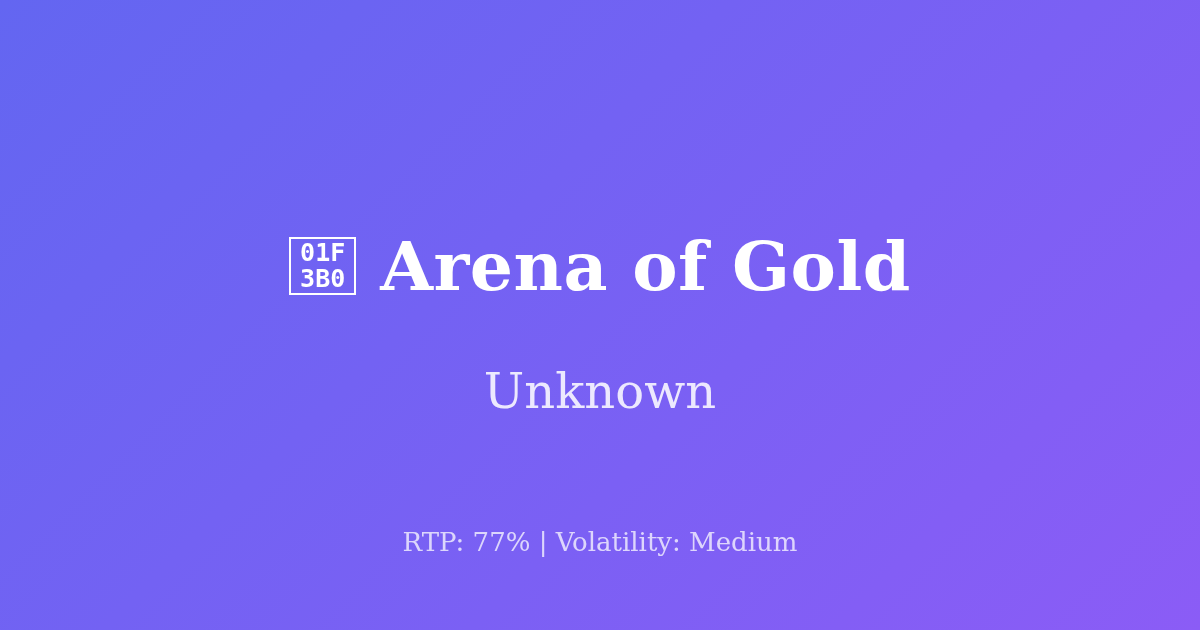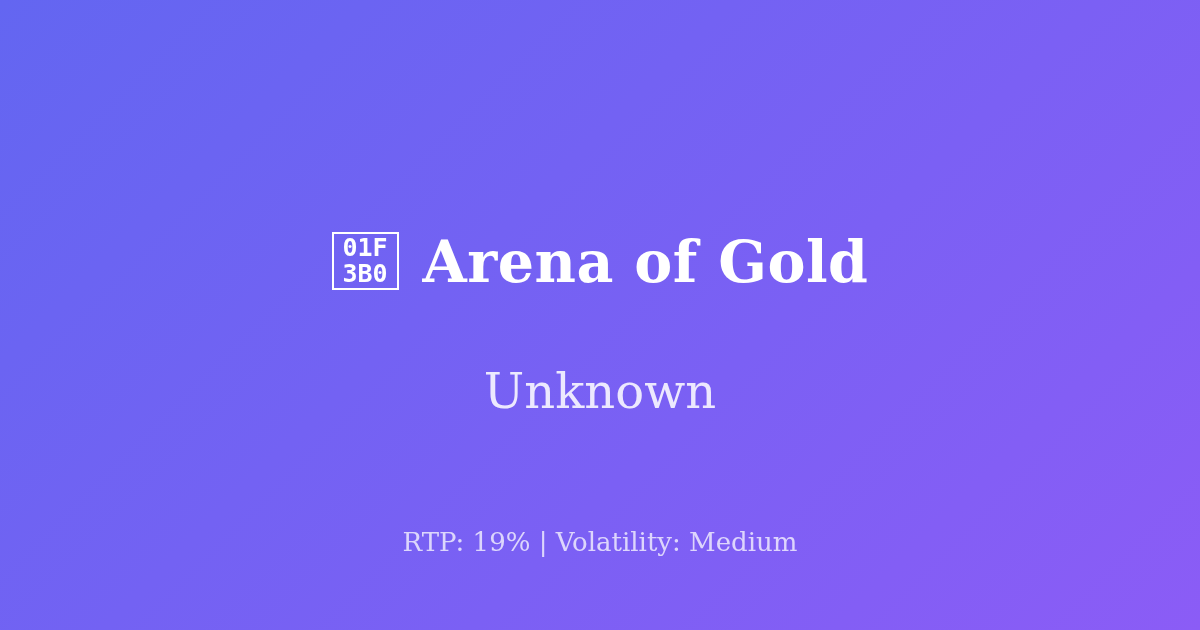--- a/index.html
+++ b/index.html
@@ -56,21 +56,21 @@
     line-height: 26px;
     letter-spacing: 0px;
     color: #FFFFFF;
     user-select: none;
   }
   .tofu span { display: block; }
 
   .game-title {
     font-family: "DejaVu Serif", "Liberation Serif", serif;
     font-weight: 700;
-    font-size: 57px;
+    font-size: 68px;
     line-height: 1;
     color: #FFFFFF;
     white-space: nowrap;
     letter-spacing: 0.5px;
   }
 
   
   .game-provider {
     position: absolute;
     left: 0;
@@ -110,15 +110,15 @@
       <span>01F</span>
       <span>3B0</span>
     </span>
 
     <h1 class="game-title">Arena of Gold</h1>
 
   </div>
 
   <div class="game-provider">Unknown</div>
 
-  <div class="game-meta">RTP: 19% | Volatility: Medium</div>
+  <div class="game-meta">RTP: 77% | Volatility: Medium</div>
 
 </div>
 
 </body></html>

